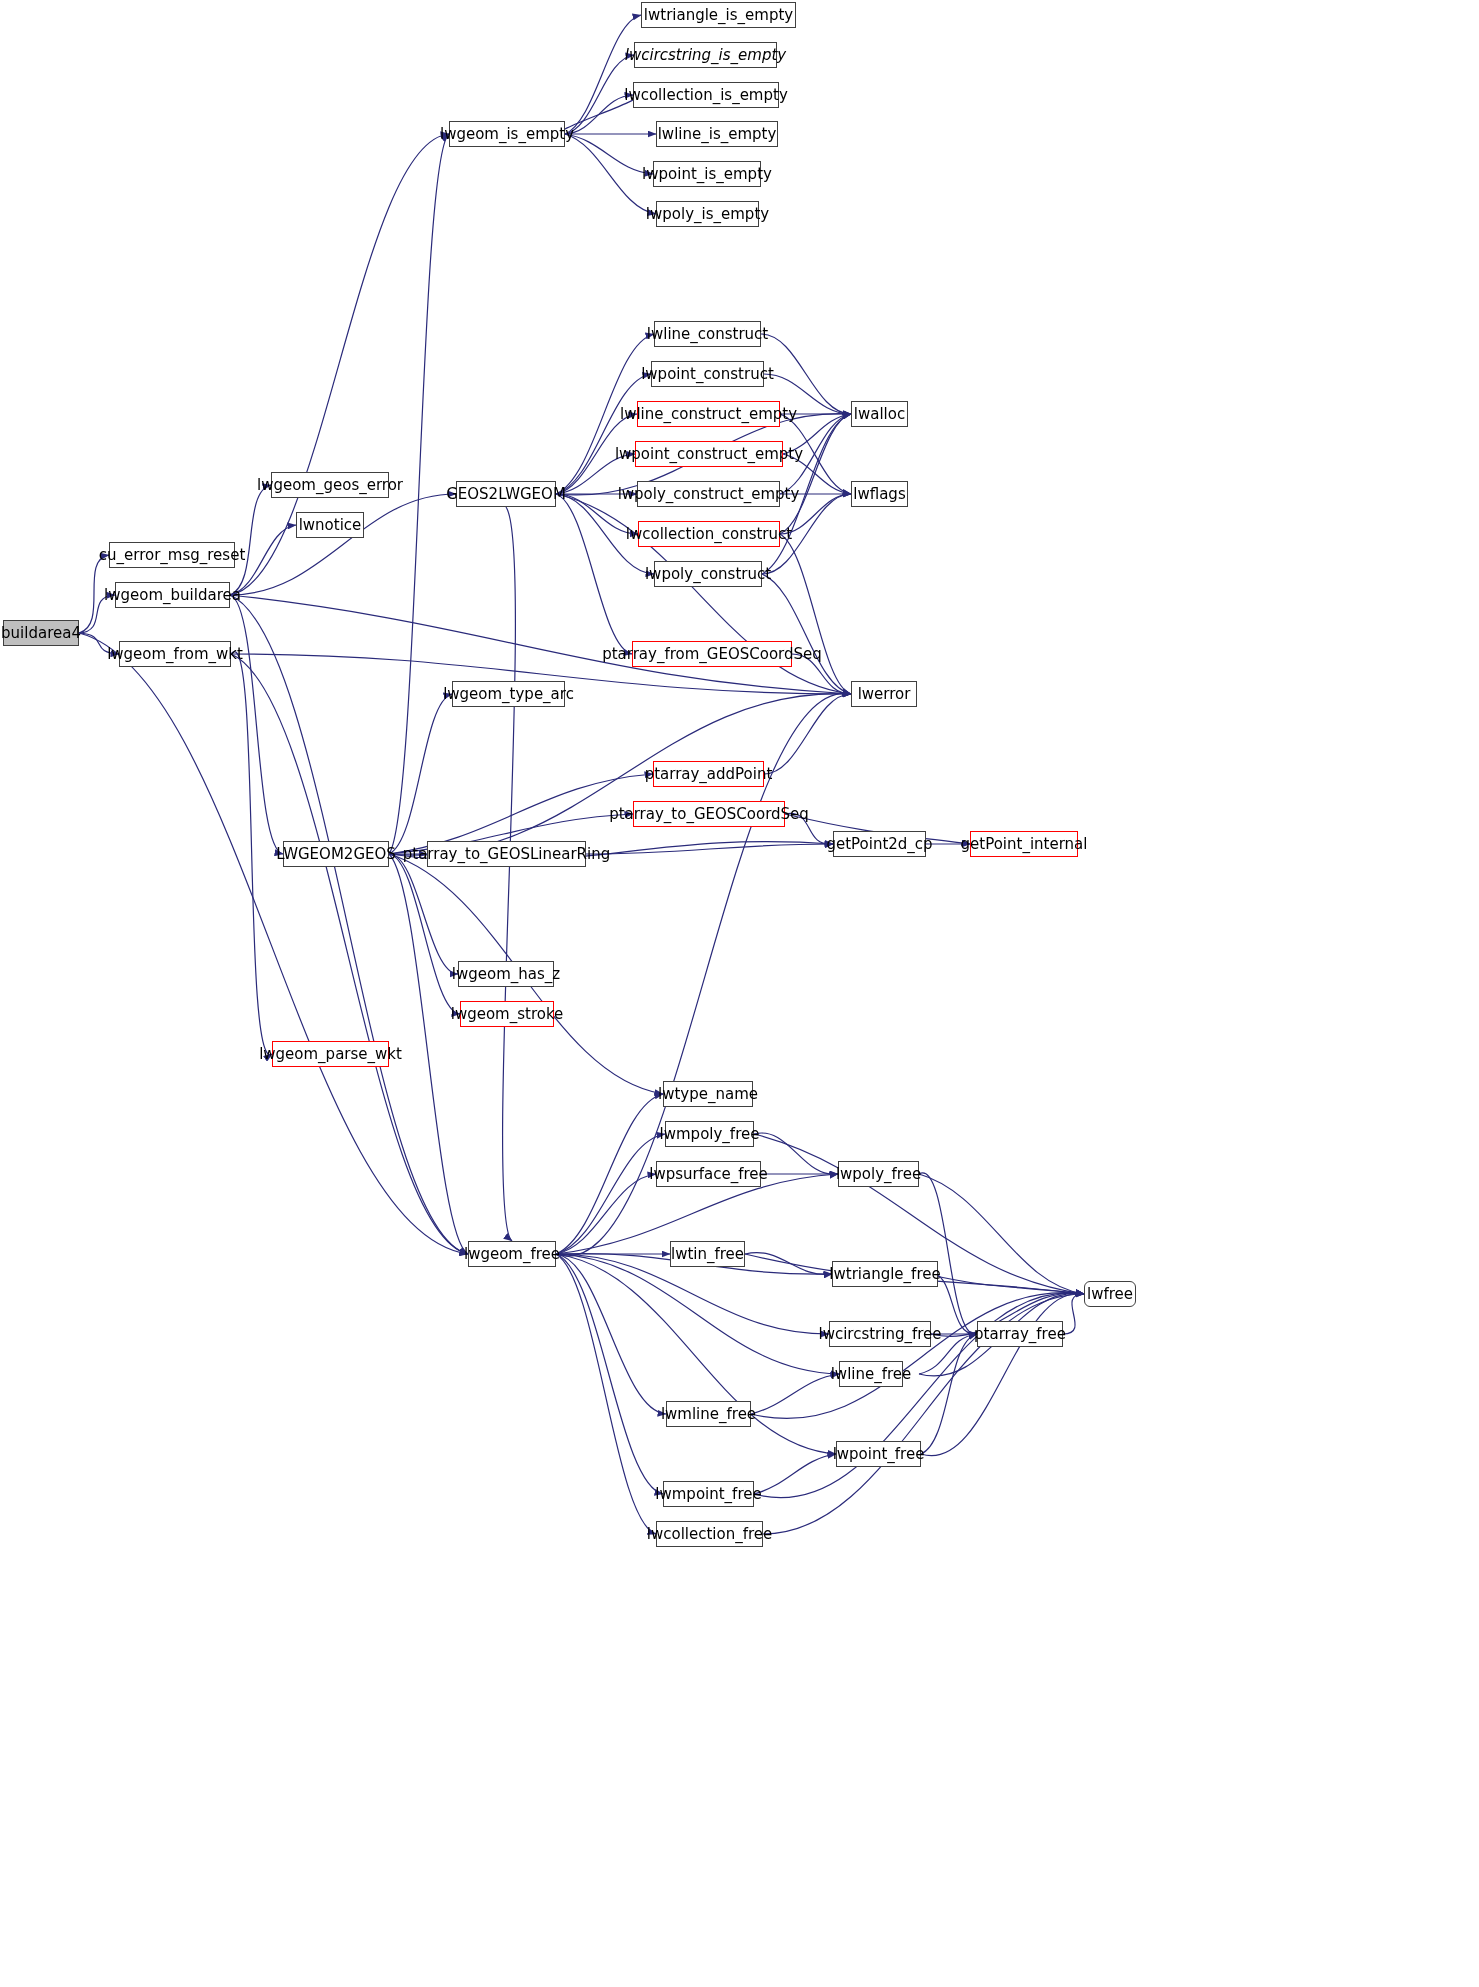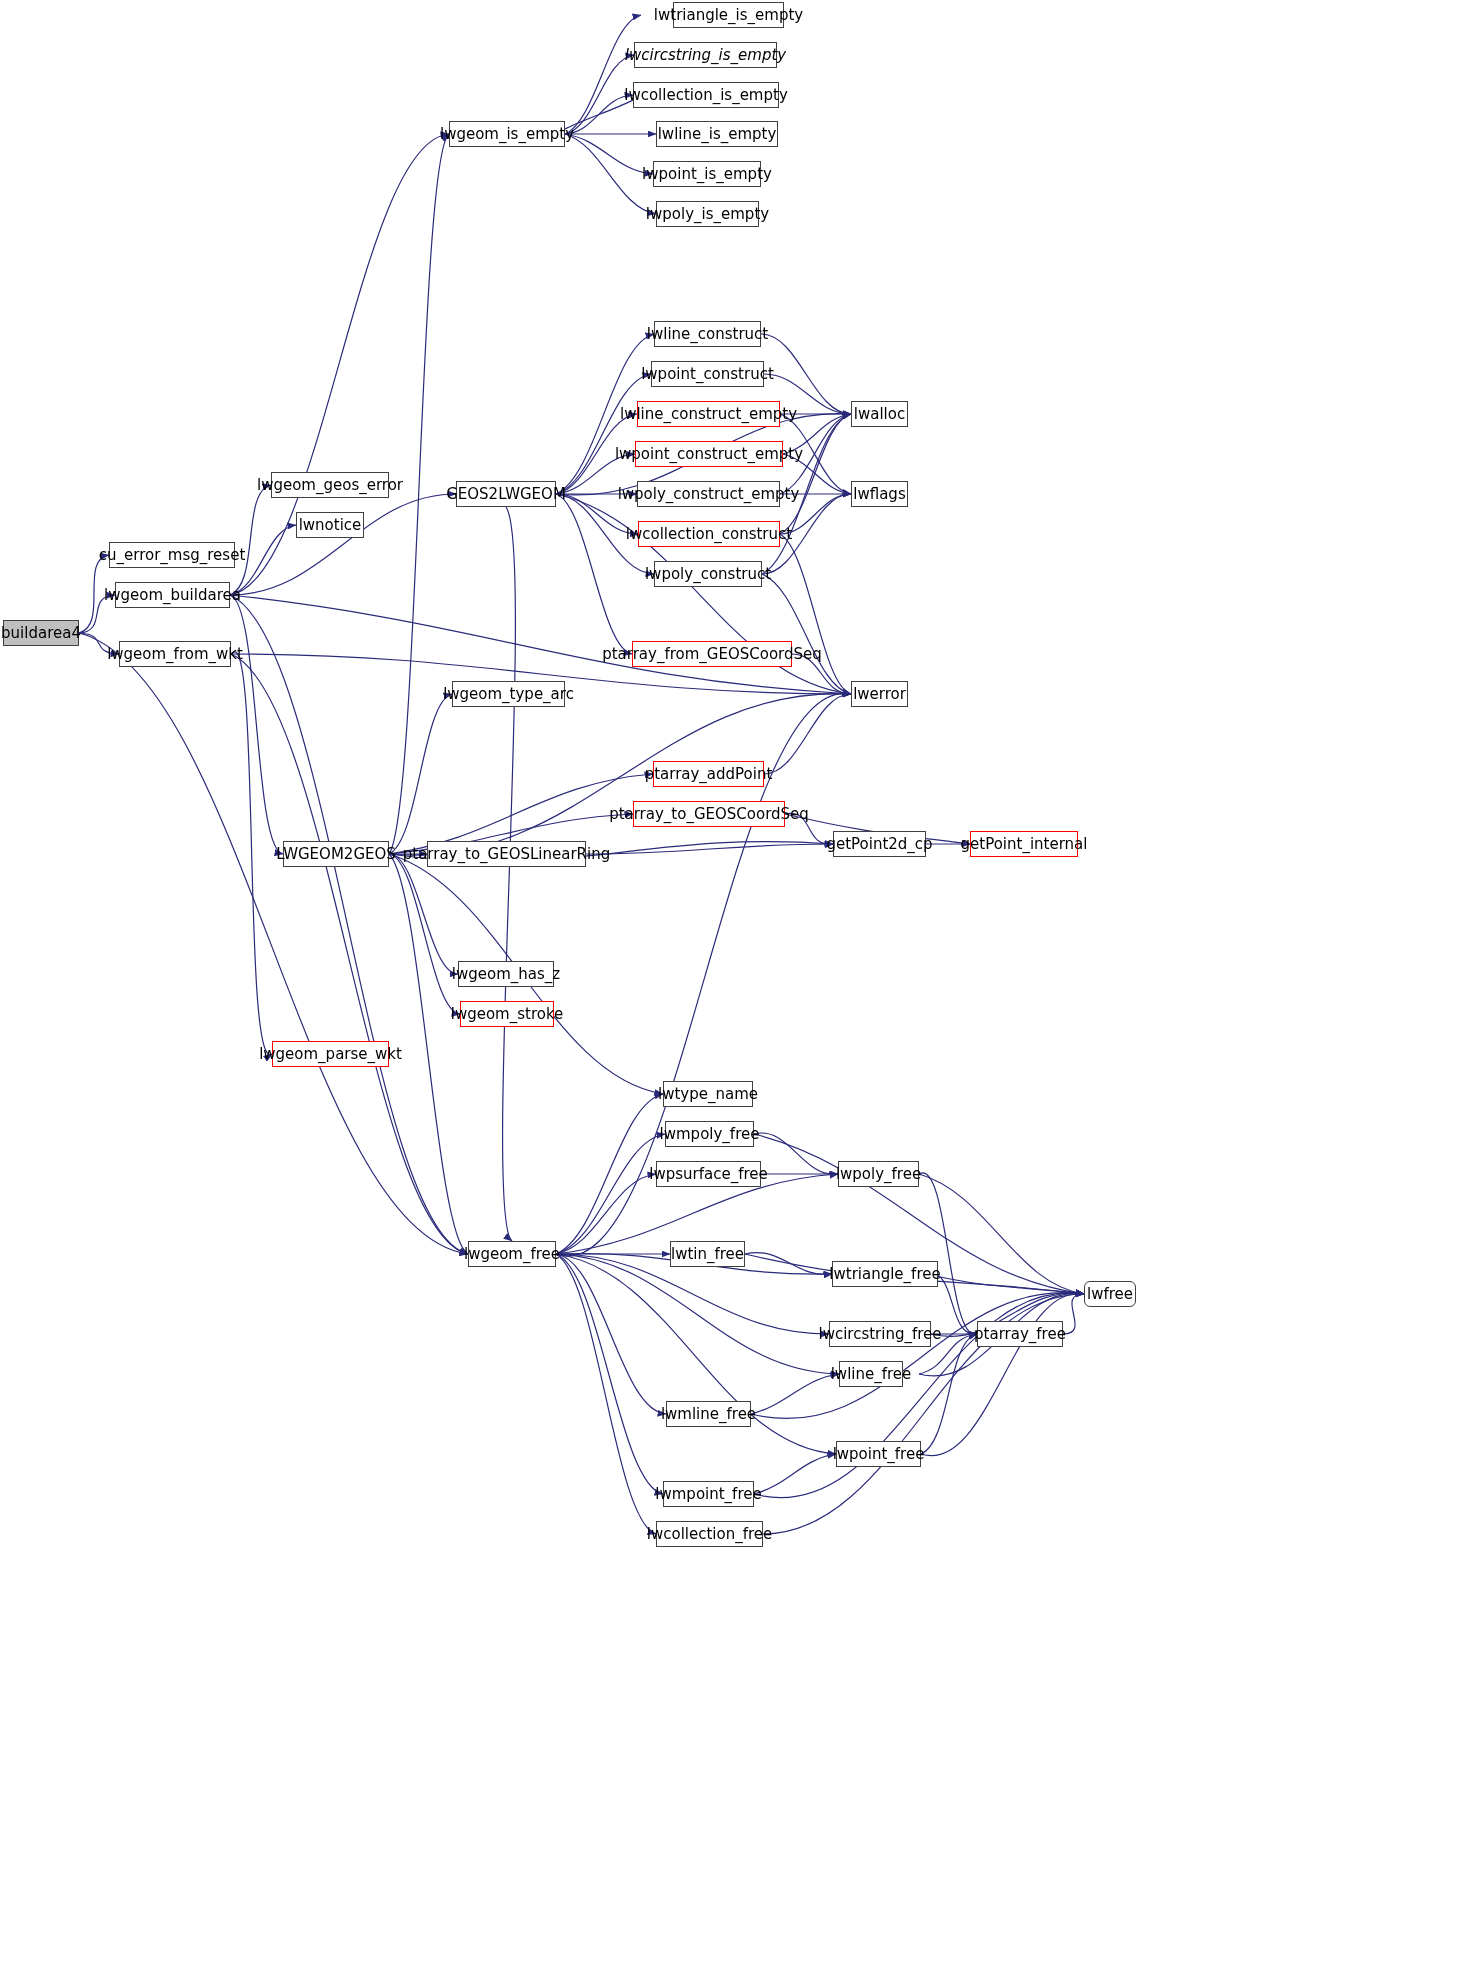--- a/index.html
+++ b/index.html
@@ -142,21 +142,21 @@
       </div>
       <div class="node" style="left: 296px; top: 512px; width: 68px;">
         <span>lwnotice</span>
       </div>
       <div class="node red" style="left: 272px; top: 1041px; width: 117px;">
         <span>lwgeom_parse_wkt</span>
       </div>
       <div class="node" style="left: 449px; top: 121px; width: 116px;">
         <span>lwgeom_is_empty</span>
       </div>
-      <div class="node" style="left: 641px; top: 2px; width: 111px; margin-left: 32px;">
+      <div class="node" style="left: 641px; top: 2px; width: 155px;">
         <span>lwtriangle_is_empty</span>
       </div>
       <div class="node" style="left: 634px; top: 42px; width: 143px; font-style: italic;">
         <span>lwcircstring_is_empty</span>
       </div>
       <div class="node" style="left: 633px; top: 82px; width: 146px;">
         <span>lwcollection_is_empty</span>
       </div>
       <div class="node" style="left: 656px; top: 121px; width: 122px;">
         <span>lwline_is_empty</span>
@@ -193,21 +193,21 @@
       </div>
       <div class="node" style="left: 851px; top: 401px; width: 57px;">
         <span>lwalloc</span>
       </div>
       <div class="node" style="left: 851px; top: 481px; width: 57px;">
         <span>lwflags</span>
       </div>
       <div class="node red" style="left: 632px; top: 641px; width: 160px;">
         <span>ptarray_from_GEOSCoordSeq</span>
       </div>
-      <div class="node" style="left: 851px; top: 681px; width: 57px; justify-content: center;">
+      <div class="node" style="left: 851px; top: 681px; width: 66px; justify-content: center;">
         <span>lwerror</span>
       </div>
       <div class="node" style="left: 452px; top: 681px; width: 113px;">
         <span>lwgeom_type_arc</span>
       </div>
       <div class="node" style="left: 283px; top: 841px; width: 106px;">
         <span>LWGEOM2GEOS</span>
       </div>
       <div class="node red" style="left: 653px; top: 761px; width: 111px;">
         <span>ptarray_addPoint</span>

